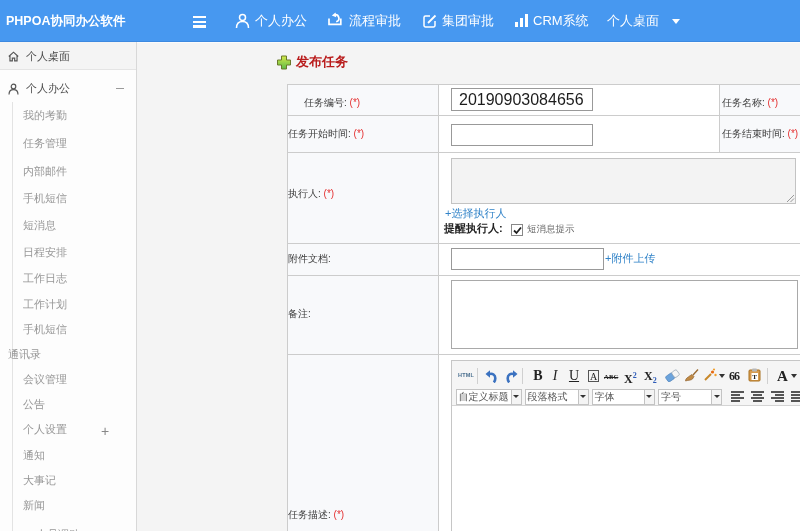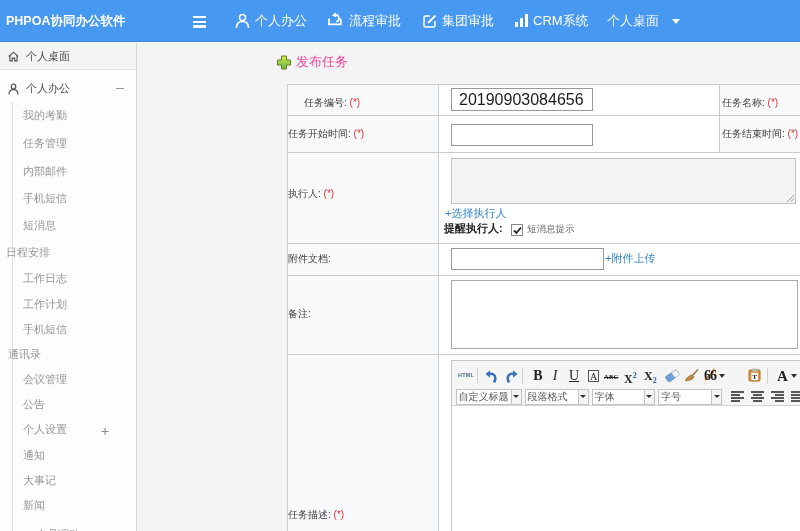--- a/index.html
+++ b/index.html
@@ -11,21 +11,21 @@
 .hitem{top:0;height:42px;line-height:42px;color:#fff;font-size:13px}
 .hico{top:13px}
 
 #side{left:0;top:42px;width:137px;height:489px;background:#fdfdfd;border-right:1px solid #d8d8d8;border-top:1px solid #e0e0e0}
 #deskrow{left:0;top:42px;width:136px;height:28px;background:#f4f4f4;border-bottom:1px solid #e4e4e4}
 .snav{font-size:11px;line-height:13px;color:#4a4a4a}
 .ssub{font-size:11px;line-height:12px;color:#979797}
 #guide{left:12px;top:102px;width:1px;height:429px;background:#e3e3e3}
 
 #main{left:137px;top:42px;width:663px;height:489px;background:#f4f4f4}
-#title{left:296px;top:55px;font-size:13px;line-height:13px;font-weight:normal;color:#ec4899}
+#title{left:296px;top:55px;font-size:13px;line-height:13px;font-weight:bold;color:#b91c1c}
 
 .tbl-border{background:#cccccc}
 .lblcell{background:#f8f9fb}
 .lbl{font-size:10px;line-height:11px;color:#404040;white-space:nowrap}
 .req{color:#e42f2f;font-size:10px}
 .inp{border:1px solid #999;background:#fff;font-size:16px;color:#1c1c1c;padding:0 7px;font-family:"Liberation Sans",sans-serif}
 .lnk{font-size:11px;line-height:11px;color:#3183c8;white-space:nowrap}
 
 #ed{left:451px;top:360px;width:430px;height:300px;border:1px solid #c6c6c6;background:#fff}
 #edtb{width:428px;height:45px;background:#f5f5f5;border-bottom:1px solid #d4d4d4}
@@ -83,21 +83,21 @@
     <path d="M1.2 13.5 C1.2 9.5 3.5 7.8 6.5 7.8 C9.5 7.8 11.8 9.5 11.8 13.5" fill="none" stroke="#555" stroke-width="1.4"></path>
   </svg>
 <div class="a snav" style="left:26px;top:82px">个人办公</div>
 <div class="a" style="left:116px;top:88px;width:8px;height:1px;background:#9a9a9a"></div>
 <div class="a" id="guide"></div>
 <div class="a ssub" style="left:23px;top:109px">我的考勤</div>
 <div class="a ssub" style="left:23px;top:137px">任务管理</div>
 <div class="a ssub" style="left:23px;top:165px">内部邮件</div>
 <div class="a ssub" style="left:23px;top:192px">手机短信</div>
 <div class="a ssub" style="left:23px;top:219px">短消息</div>
-<div class="a ssub" style="left:6px;top:246px">日程安排</div>
+<div class="a ssub" style="left:23px;top:246px">日程安排</div>
 <div class="a ssub" style="left:23px;top:272px">工作日志</div>
 <div class="a ssub" style="left:23px;top:298px">工作计划</div>
 <div class="a ssub" style="left:23px;top:323px">手机短信</div>
 <div class="a ssub" style="left:8px;top:348px">通讯录</div>
 <div class="a ssub" style="left:23px;top:373px">会议管理</div>
 <div class="a ssub" style="left:23px;top:398px">公告</div>
 <div class="a ssub" style="left:23px;top:423px">个人设置</div>
 <div class="a" style="left:101px;top:423px;font-size:14px;color:#888">+</div>
 <div class="a ssub" style="left:23px;top:449px">通知</div>
 <div class="a ssub" style="left:23px;top:474px">大事记</div>
@@ -194,21 +194,21 @@
     <path d="M8.5 6.5 L13.5 1 L14.5 2 L9.5 7.5 Z" fill="#9a6a30"></path>
     <path d="M1.5 13 C1.5 10 4 9.5 5.5 8 L8 6.5 L10 8.5 L8.5 11 C7 12.5 4.5 12 1.5 13 Z" fill="#c08a45" stroke="#8a5a28" stroke-width="0.6"></path>
   </svg>
 <svg class="a" style="left:703px;top:368px" width="14" height="14" viewBox="0 0 14 14">
     <path d="M2 12 L8 6" stroke="#c8882a" stroke-width="2"></path>
     <circle cx="9.5" cy="4" r="1.6" fill="#e86a10"></circle>
     <circle cx="12.5" cy="7" r="1.2" fill="#f0a030"></circle>
     <circle cx="11" cy="1.5" r="1.1" fill="#f0a030"></circle>
   </svg>
 <div class="a" style="left:719px;top:374px;width:0;height:0;border-left:3.5px solid transparent;border-right:3.5px solid transparent;border-top:4px solid #333"></div>
-<div class="a tbtn serif" style="left:704px;font-size:14px;font-weight:bold;color:#222;letter-spacing:-1px">66</div>
+<div class="a tbtn serif" style="left:729px;font-size:12px;font-weight:bold;color:#222;letter-spacing:-1px">66</div>
 <svg class="a" style="left:748px;top:368px" width="13" height="14" viewBox="0 0 13 14">
     <rect x="1" y="2" width="11" height="11" rx="1" fill="#d89c50" stroke="#a8701f" stroke-width="1"></rect>
     <rect x="4" y="0.5" width="5" height="3" rx="1" fill="#b8b8b8"></rect>
     <rect x="3.5" y="5" width="6.5" height="7" fill="#fff"></rect>
     <text x="6.7" y="11" font-size="7" font-weight="bold" text-anchor="middle" fill="#222" font-family="Liberation Serif">T</text>
   </svg>
 <div class="a tsep" style="left:767px;top:368px"></div>
 <div class="a tbtn serif" style="left:777px;font-size:15px;font-weight:bold;color:#222">A</div>
 <div class="a" style="left:791px;top:374px;width:0;height:0;border-left:3.5px solid transparent;border-right:3.5px solid transparent;border-top:4px solid #333"></div>
 

